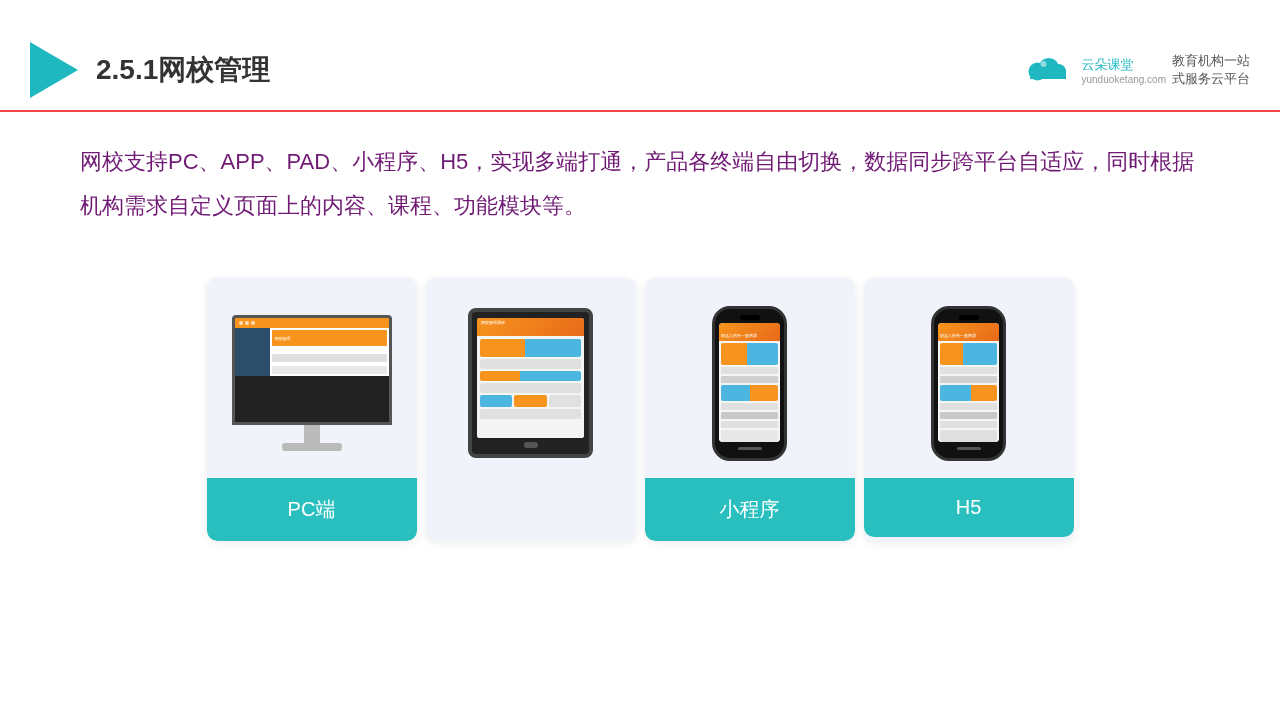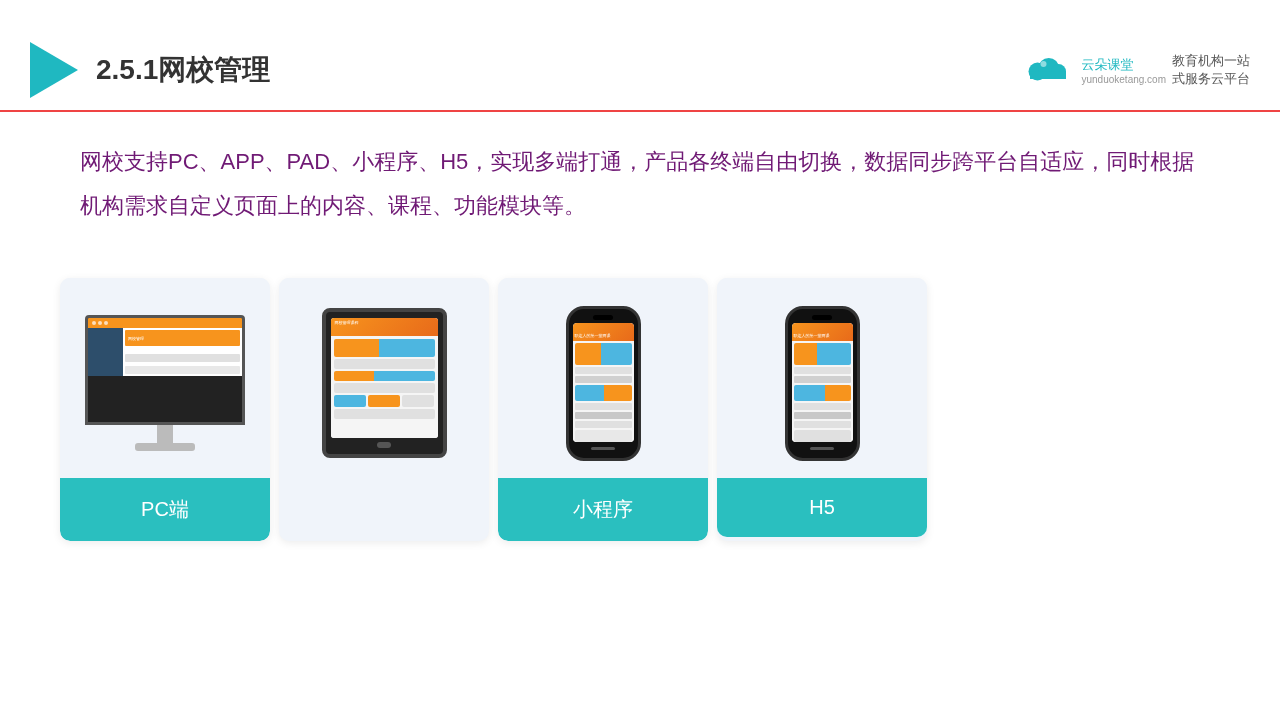--- a/index.html
+++ b/index.html
@@ -72,22 +72,23 @@
     .description {
       padding: 28px 80px 10px 80px;
       font-size: 22px;
       color: #701a75;
       line-height: 2.0;
     }
 
     
     .cards-container {
       display: flex;
+      justify-content: center;
       gap: 9px;
-      padding: 30px 60px;
+      padding: 30px 44px;
       margin-top: 10px;
     }
 
     .card {
       background: #f0f4fa;
       border-radius: 10px;
       width: 210px;
       display: flex;
       flex-direction: column;
       align-items: center;

